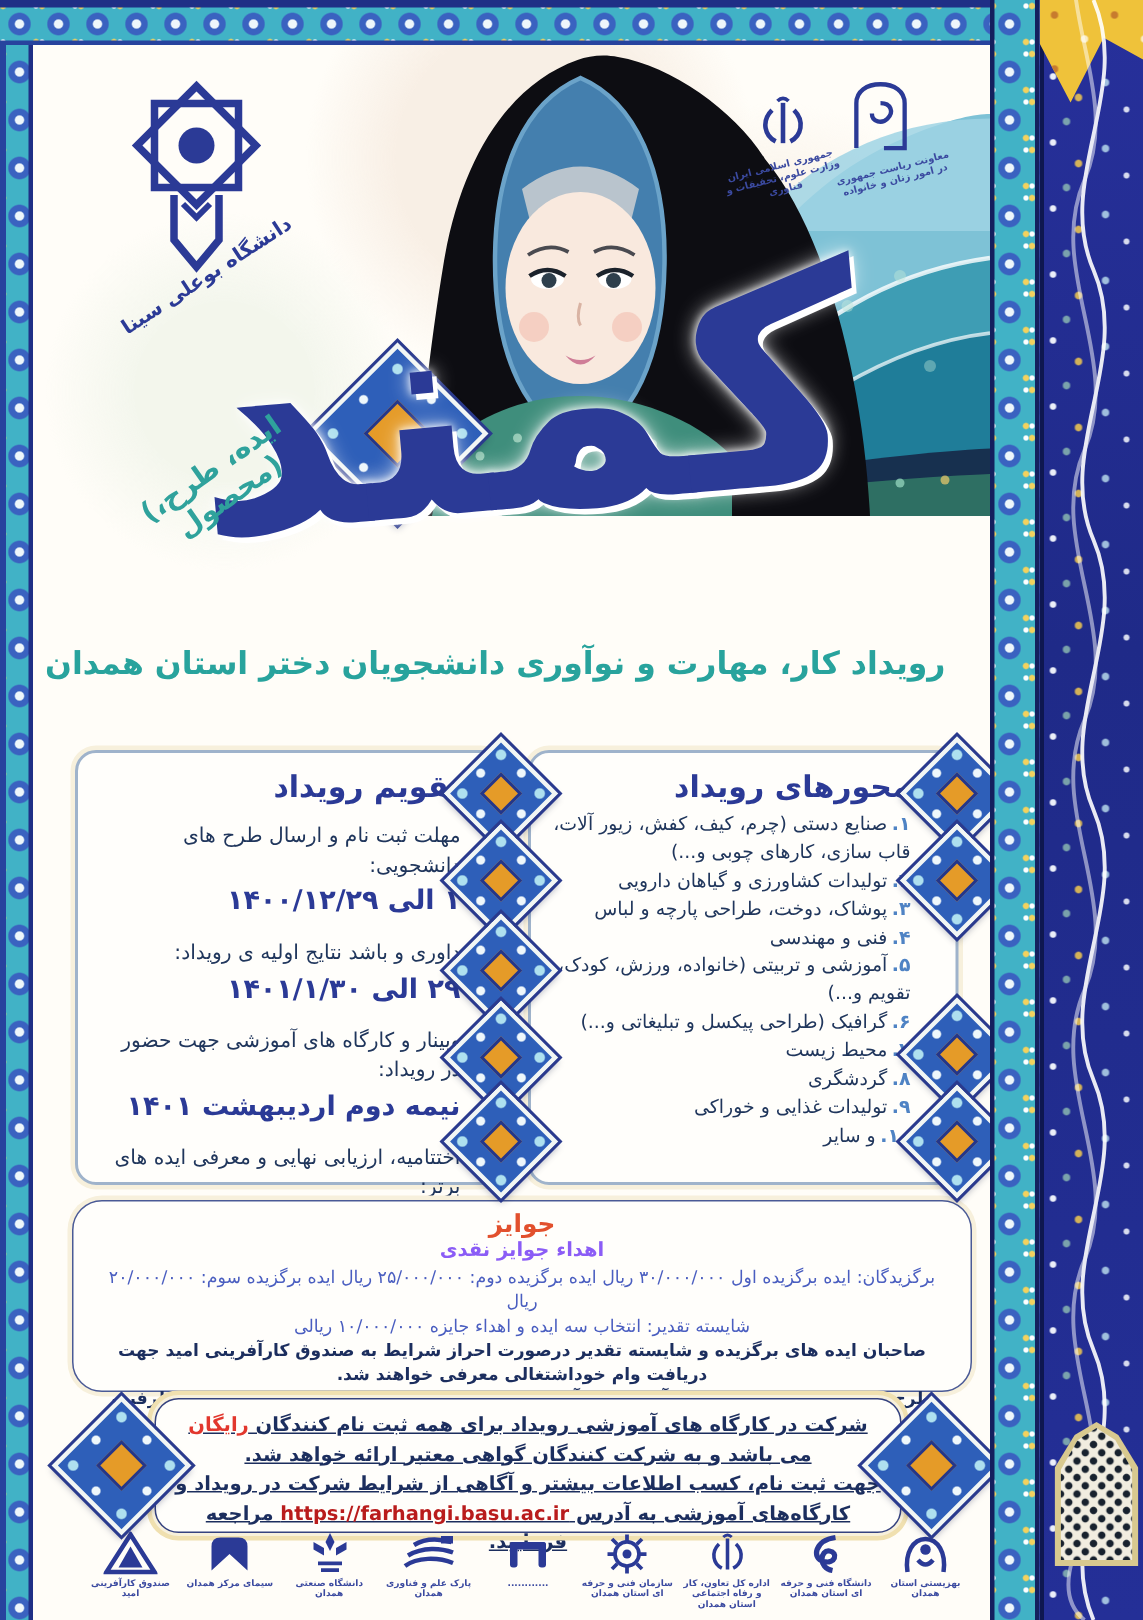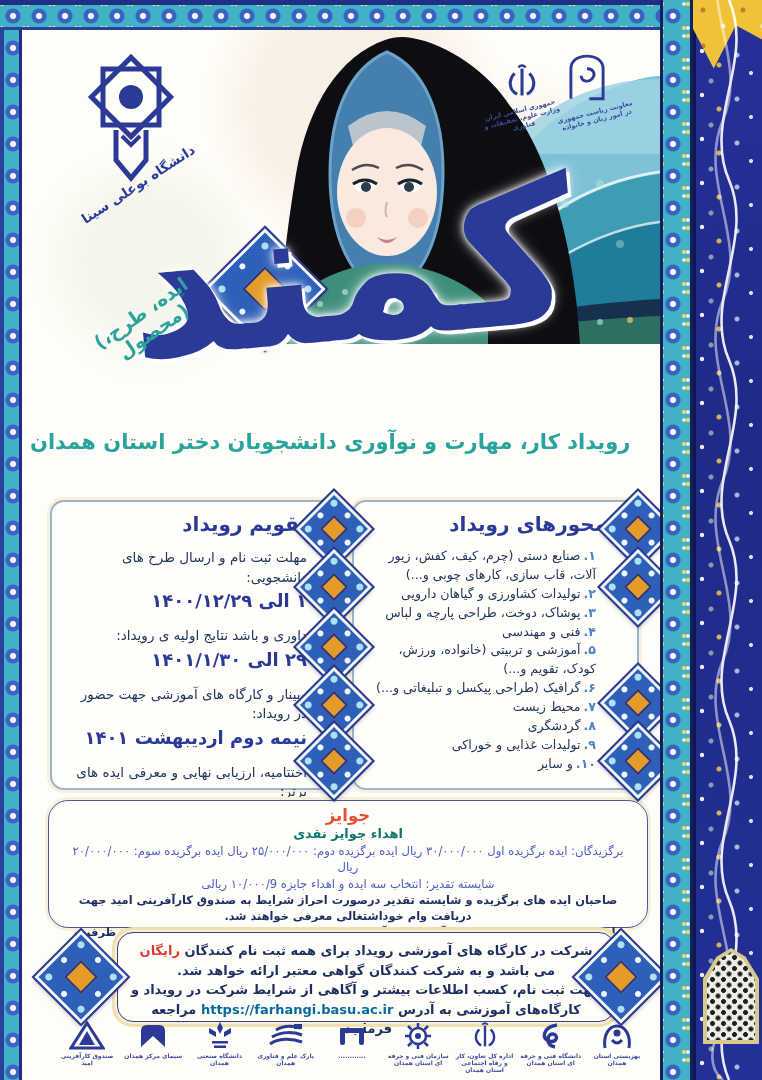--- a/index.html
+++ b/index.html
@@ -100,35 +100,35 @@
     color:#28a39d;font-weight:bold;font-size:21px;}
 
   
   .obox{position:absolute;background:#fffefb;border:2px solid #9fb3cb;border-radius:14px;
     box-shadow:0 0 0 3px #f7f0dc;z-index:7;direction:rtl;}
   .box-cal{left:50px;top:500px;width:285px;height:290px;padding:10px 26px 8px 12px;}
   .box-topics{left:352px;top:500px;width:287px;height:290px;padding:10px 30px 8px 10px;}
   .box-title{color:#2b3a96;font-weight:bold;font-size:20px;margin:0 0 4px 0;}
   .cal-label{color:#20365c;font-size:13.5px;line-height:1.45;font-weight:500;margin-top:12px;}
   .cal-value{color:#2b3a96;font-size:18px;font-weight:bold;line-height:1.5;}
-  .topics-list{margin:11px;padding:0;list-style:none;color:#20365c;font-size:12.6px;line-height:1.5;}
+  .topics-list{margin:0;padding:0;list-style:none;color:#20365c;font-size:12.6px;line-height:1.5;}
   .topics-list .num{color:#4f83c4;font-weight:bold;margin-left:3px;}
 
   .box-prizes{left:48px;top:800px;width:600px;height:128px;border:1.8px solid #4a5a96;
     border-radius:20px;box-shadow:0 0 0 3px #f7f0dc;padding:5px 14px;text-align:center;}
   .prize-title{color:#e2502d;font-weight:bold;font-size:16.5px;line-height:1.2;}
-  .prize-sub{color:#0f766e;font-weight:bold;font-size:13px;line-height:1.3;}
+  .prize-sub{color:#8b5cf6;font-weight:bold;font-size:13px;line-height:1.3;}
   .prize-blue{color:#4a5ec0;font-size:11.6px;line-height:1.45;font-weight:500;}
   .prize-dark{color:#1c2e5e;font-size:11.4px;line-height:1.4;font-weight:bold;}
 
-  .box-note{left:117px;top:932px;width:498px;height:90px;border:1.8px solid #35427f;
+  .box-note{left:103px;top:932px;width:498px;height:90px;border:1.8px solid #35427f;
     border-radius:16px;outline:3px solid #f0e0b0;outline-offset:2px;
-    padding:8px 12px;text-align:center;color:#1c2e5e;font-size:13px;font-weight:bold;line-height:1.5;}
+    padding:8px 12px;text-align:center;color:#1c2e5e;font-size:13px;font-weight:bold;line-height:1.5;text-decoration:underline;}
   .hl-red{color:#e2372d;}
-  .url{color:#0369a1;}
+  .url{color:#b91c1c;}
 
   
   .footer-logos{position:absolute;left:56px;top:1020px;width:592px;height:58px;z-index:7;
     display:flex;justify-content:space-between;align-items:flex-start;}
   .logo-item{width:62px;text-align:center;}
   .logo-glyph{height:32px;display:flex;align-items:center;justify-content:center;}
   .logo-caption{font-size:6px;line-height:1.2;color:#3b4aa0;font-weight:bold;direction:rtl;}
 </style>
 </head>
 <body>
@@ -270,21 +270,21 @@
   </div>
   <div class="tile" style="left:611px;top:502px;"></div>
   <div class="tile" style="left:611px;top:560px;"></div>
   <div class="tile" style="left:611px;top:676px;"></div>
   <div class="tile" style="left:611px;top:734px;"></div>
 
   <div class="obox box-prizes">
     <div class="prize-title">جوایز</div>
     <div class="prize-sub">اهداء جوایز نقدی</div>
     <div class="prize-blue">برگزیدگان: ایده برگزیده اول ۳۰/۰۰۰/۰۰۰ ریال   ایده برگزیده دوم: ۲۵/۰۰۰/۰۰۰ ریال   ایده برگزیده سوم: ۲۰/۰۰۰/۰۰۰ ریال</div>
-    <div class="prize-blue">شایسته تقدیر: انتخاب سه ایده و اهداء جایزه ۱۰/۰۰۰/9 ریالی</div>
+    <div class="prize-blue">شایسته تقدیر: انتخاب سه ایده و اهداء جایزه ۱۰/۰۰۰/۰۰۰ ریالی</div>
     <div class="prize-dark">صاحبان ایده های برگزیده و شایسته تقدیر درصورت احراز شرایط به صندوق کارآفرینی امید جهت دریافت وام خوداشتغالی معرفی خواهند شد.</div>
     <div class="prize-dark">طرح های برتری که شاخص فن آورانه و نوآورانه را داشته باشند جهت پذیرش و استفاده از ظرفیت های حمایتی به مرکز رشد و کارآفرینی دانشگاه معرفی می شوند.</div>
   </div>
 
   <div class="tile big" style="left:48px;top:944px;"></div>
   <div class="tile big" style="left:588px;top:944px;"></div>
   <div class="obox box-note">
     <span>شرکت در کارگاه های آموزشی رویداد برای همه ثبت نام کنندگان </span><span class="hl-red">رایگان</span><span> می باشد و به شرکت کنندگان گواهی معتبر ارائه خواهد شد.</span>
     <br>
     <span>جهت ثبت نام، کسب اطلاعات بیشتر و آگاهی از شرایط شرکت در رویداد و کارگاه‌های آموزشی به آدرس </span><bdi dir="ltr" class="url">https://farhangi.basu.ac.ir</bdi><span> مراجعه فرمایید.</span>

